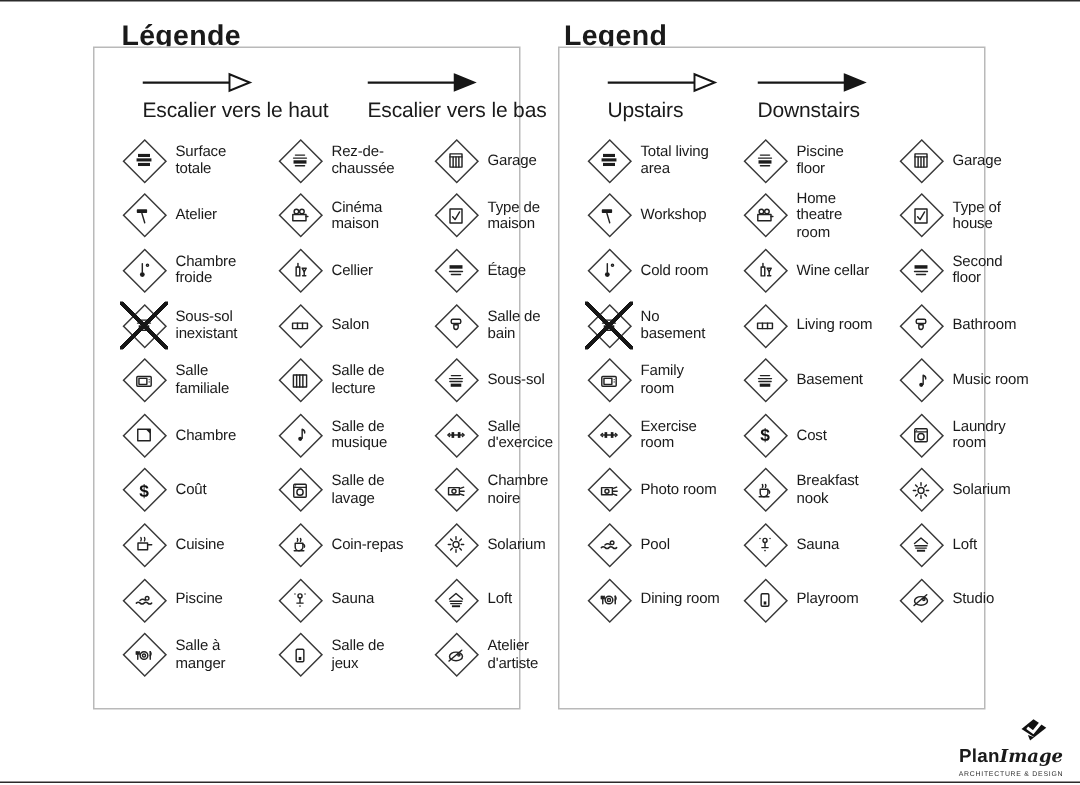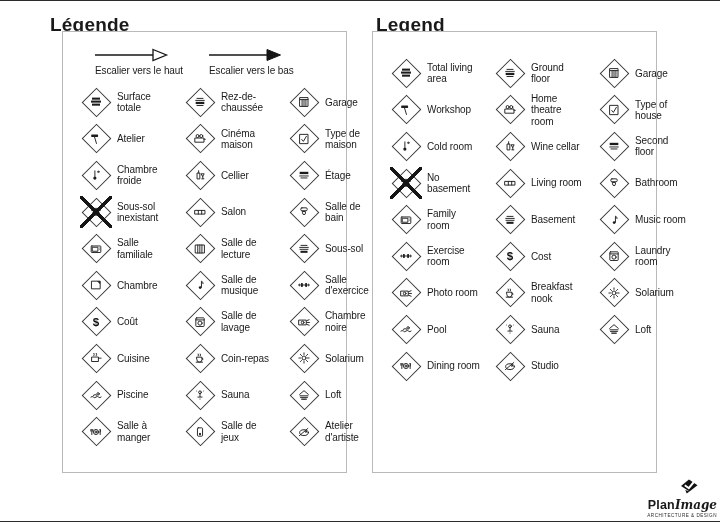--- a/index.html
+++ b/index.html
@@ -5,37 +5,37 @@
   html,body{margin:0;padding:0}
   body{
     width:720px;height:523px;position:relative;background:#ffffff;
     font-family:"Liberation Sans",sans-serif;color:#1a1a1a;overflow:hidden;
   }
   .rule{position:absolute;left:0;width:720px;height:1px;background:#2b2b2b}
   .rule.top{top:0}
   .rule.bottom{bottom:1px}
 
   .panel-title{position:absolute;top:1px;font-size:19px;font-weight:bold;letter-spacing:.2px}
-  #title-fr{left:50px}
+  #title-fr{left:81px}
   #title-en{left:376px}
 
   .panel{
     position:absolute;top:31px;width:285px;height:442px;background:#fff;
     border:1px solid #b9b9b9;box-sizing:border-box;padding:15px 4px 0 17px;
   }
   #panel-fr{left:62px}
   #panel-en{left:372px}
 
   .arrows{display:flex;gap:26px;margin-left:15px}
   .arrow-block{display:flex;flex-direction:column}
   .arrow-svg{display:block;width:74px;height:16px}
   .arrow-svg line{stroke:#161616;stroke-width:1.5}
   .arrow-svg polygon.open{fill:#ffffff;stroke:#161616;stroke-width:1.3}
   .arrow-svg polygon.filled{fill:#161616;stroke:#161616;stroke-width:1}
-  .arrow-label{font-size:10px;margin-top:2px;white-space:nowrap;letter-spacing:-.1px}
+  .arrow-label{font-size:14px;margin-top:2px;white-space:nowrap;letter-spacing:-.1px}
 
   .grid{
     margin-top:8px;display:grid;grid-template-columns:repeat(3,1fr);
     grid-auto-rows:36.6px;column-gap:14px;align-items:center;
   }
   .item{display:flex;align-items:center;gap:5px}
   .lbl{font-size:10px;line-height:1.14;width:53px;letter-spacing:-.1px}
 
   .dia{width:32px;height:32px;position:relative;flex:0 0 32px}
   .dia::before{
@@ -49,21 +49,21 @@
       linear-gradient(45deg,transparent 46.5%,#161616 46.5% 53.5%,transparent 53.5%),
       linear-gradient(135deg,transparent 46.5%,#161616 46.5% 53.5%,transparent 53.5%);
   }
 
   
   #icon-defs{position:absolute;width:0;height:0;overflow:hidden}
   #icon-defs symbol *{stroke:#222;stroke-width:1.2;fill:none;stroke-linecap:round;stroke-linejoin:round}
   #icon-defs symbol .f{fill:#1c1c1c;stroke:none}
   #icon-defs symbol text{fill:#111;stroke:none;font-family:"Liberation Sans",sans-serif;font-weight:bold}
 
-  .logo{position:absolute;right:3px;bottom:5px;width:86px;text-align:right}
+  .logo{position:absolute;right:3px;bottom:5px;width:86px;text-align:center}
   .logo-mark{display:block;width:23px;height:19px;margin:0 16px 0 auto}
   .logo-text{line-height:1;white-space:nowrap}
   .logo-text .lp{font-weight:bold;font-size:12.5px;letter-spacing:.2px}
   .logo-text .li{font-style:italic;font-weight:bold;font-size:12px;font-family:"DejaVu Serif",serif}
   .logo-tagline{font-size:4.6px;letter-spacing:.5px;color:#2d2d2d;margin-top:1px}
 </style>
 </head>
 <body>
 
 <svg id="icon-defs" xmlns="http://www.w3.org/2000/svg" xmlns:xlink="http://www.w3.org/1999/xlink" aria-hidden="true">
@@ -502,36 +502,52 @@
       <svg class="g" viewBox="0 0 20 20">
             <use href="#i-studio" xlink:href="#i-studio"></use>
           </svg>
     </span>
     <span class="lbl">Atelier d'artiste</span>
   </div>
     </div>
 </div>
 
 <div class="panel" id="panel-en">
+  <div class="arrows">
+    <div class="arrow-block">
+      <svg class="arrow-svg" viewBox="0 0 74 16">
+          <line x1="0" y1="8" x2="58" y2="8"></line>
+          <polygon class="open" points="58,2.5 71.5,8 58,13.5"></polygon>
+        </svg>
+      <span class="arrow-label">Upstairs</span>
+    </div>
+    <div class="arrow-block">
+      <svg class="arrow-svg" viewBox="0 0 74 16">
+          <line x1="0" y1="8" x2="58" y2="8"></line>
+          <polygon class="filled" points="58,2.5 71.5,8 58,13.5"></polygon>
+        </svg>
+      <span class="arrow-label">Downstairs</span>
+    </div>
+  </div>
   <div class="grid">
       <div class="item">
     <span class="dia">
       <svg class="g" viewBox="0 0 20 20">
             <use href="#i-total-living-area" xlink:href="#i-total-living-area"></use>
           </svg>
     </span>
     <span class="lbl">Total living area</span>
   </div>
       <div class="item">
     <span class="dia">
       <svg class="g" viewBox="0 0 20 20">
             <use href="#i-ground-floor" xlink:href="#i-ground-floor"></use>
           </svg>
     </span>
-    <span class="lbl">Ground floor</span>
+    <span class="lbl">Piscine floor</span>
   </div>
       <div class="item">
     <span class="dia">
       <svg class="g" viewBox="0 0 20 20">
             <use href="#i-garage" xlink:href="#i-garage"></use>
           </svg>
     </span>
     <span class="lbl">Garage</span>
   </div>
       <div class="item">
@@ -702,20 +718,28 @@
     </span>
     <span class="lbl">Loft</span>
   </div>
       <div class="item">
     <span class="dia">
       <svg class="g" viewBox="0 0 20 20">
             <use href="#i-dining-room" xlink:href="#i-dining-room"></use>
           </svg>
     </span>
     <span class="lbl">Dining room</span>
+  </div>
+      <div class="item">
+    <span class="dia">
+      <svg class="g" viewBox="0 0 20 20">
+            <use href="#i-playroom" xlink:href="#i-playroom"></use>
+          </svg>
+    </span>
+    <span class="lbl">Playroom</span>
   </div>
       <div class="item">
     <span class="dia">
       <svg class="g" viewBox="0 0 20 20">
             <use href="#i-studio" xlink:href="#i-studio"></use>
           </svg>
     </span>
     <span class="lbl">Studio</span>
   </div>
     </div>

